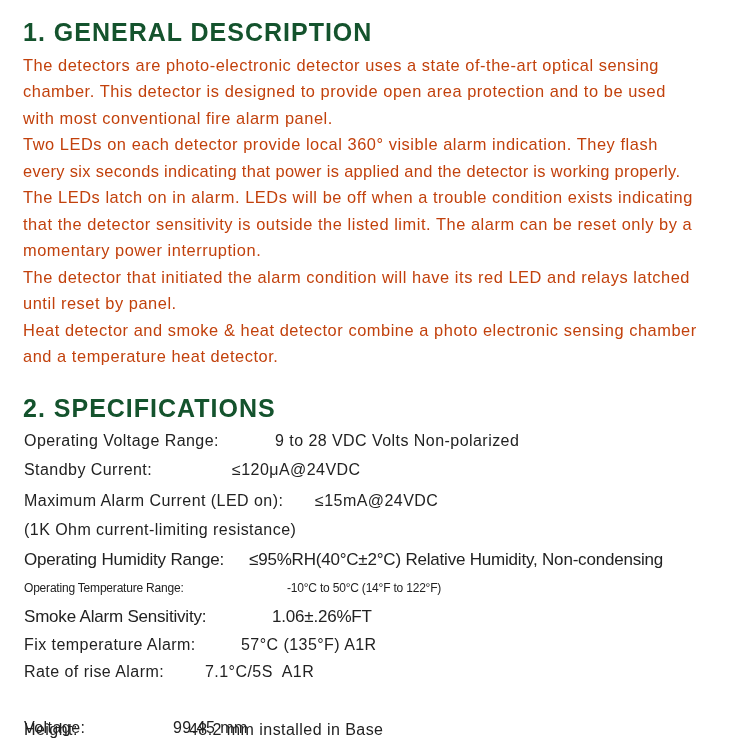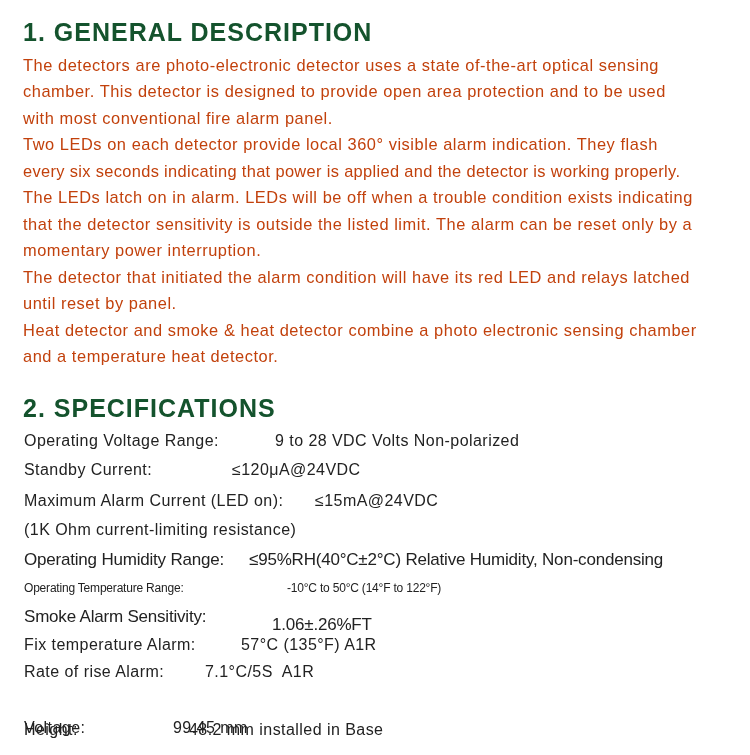--- a/index.html
+++ b/index.html
@@ -51,21 +51,21 @@
   <div class="spec-row narrow" style="top:550px;font-size:17px;">
     <span>Operating Humidity Range:</span>
     <span class="val" style="left:225px;">≤95%RH(40°C±2°C) Relative Humidity, Non-condensing</span>
   </div>
   <div class="spec-row narrow" style="top:578px;font-size:12px;">
     <span>Operating Temperature Range:</span>
     <span class="val" style="left:263px;">-10°C to 50°C (14°F to 122°F)</span>
   </div>
   <div class="spec-row narrow" style="top:607px;font-size:17px;">
     <span>Smoke Alarm Sensitivity:</span>
-    <span class="val" style="left:248px;margin-top:8px;">1.06±.26%FT</span>
+    <span class="val" style="left:248px;">1.06±.26%FT</span>
   </div>
   <div class="spec-row" style="top:635px;">
     <span>Fix temperature Alarm:</span>
     <span class="val" style="left:217px;">57°C (135°F) A1R</span>
   </div>
   <div class="spec-row" style="top:662px;">
     <span>Rate of rise Alarm:</span>
     <span class="val" style="left:181px;white-space:pre;">7.1°C/5S  A1R</span>
   </div>
   <div class="spec-row" style="top:720px;">

